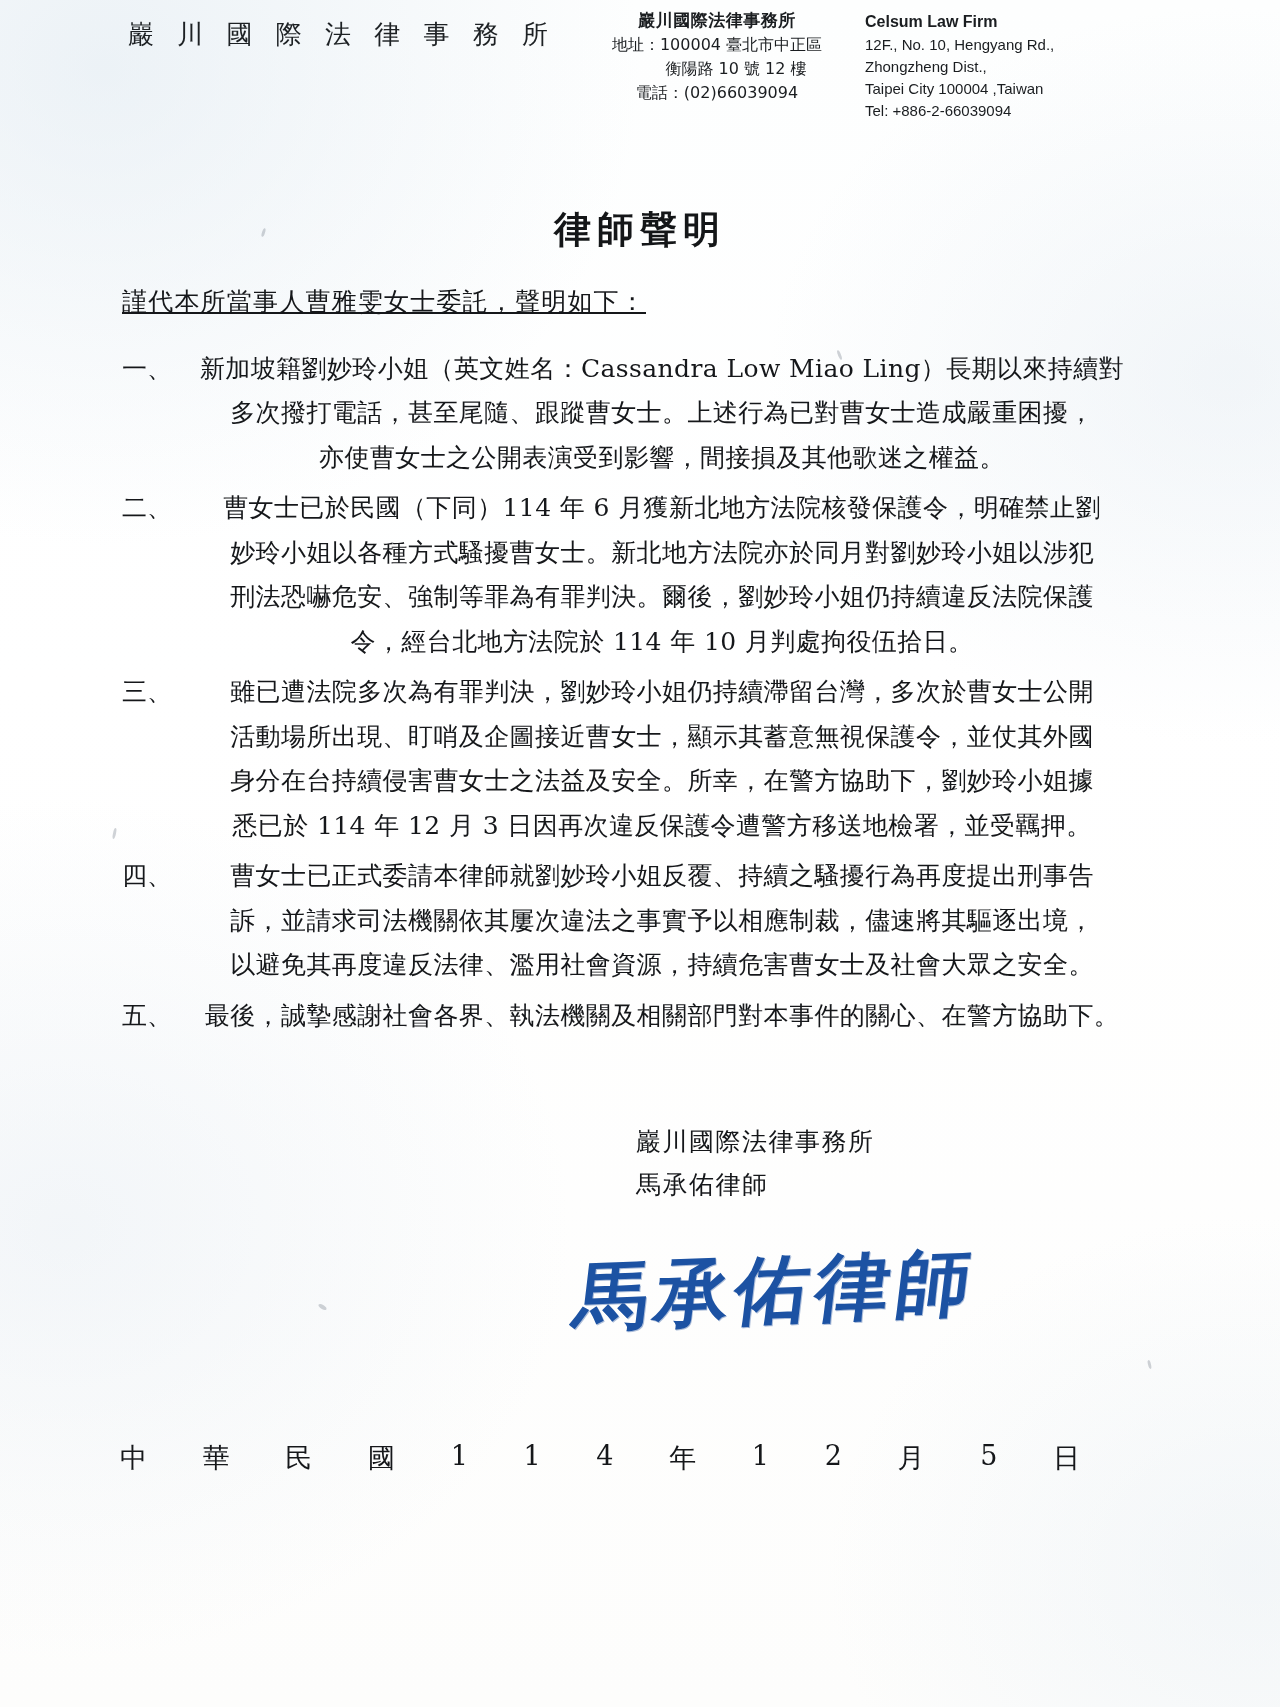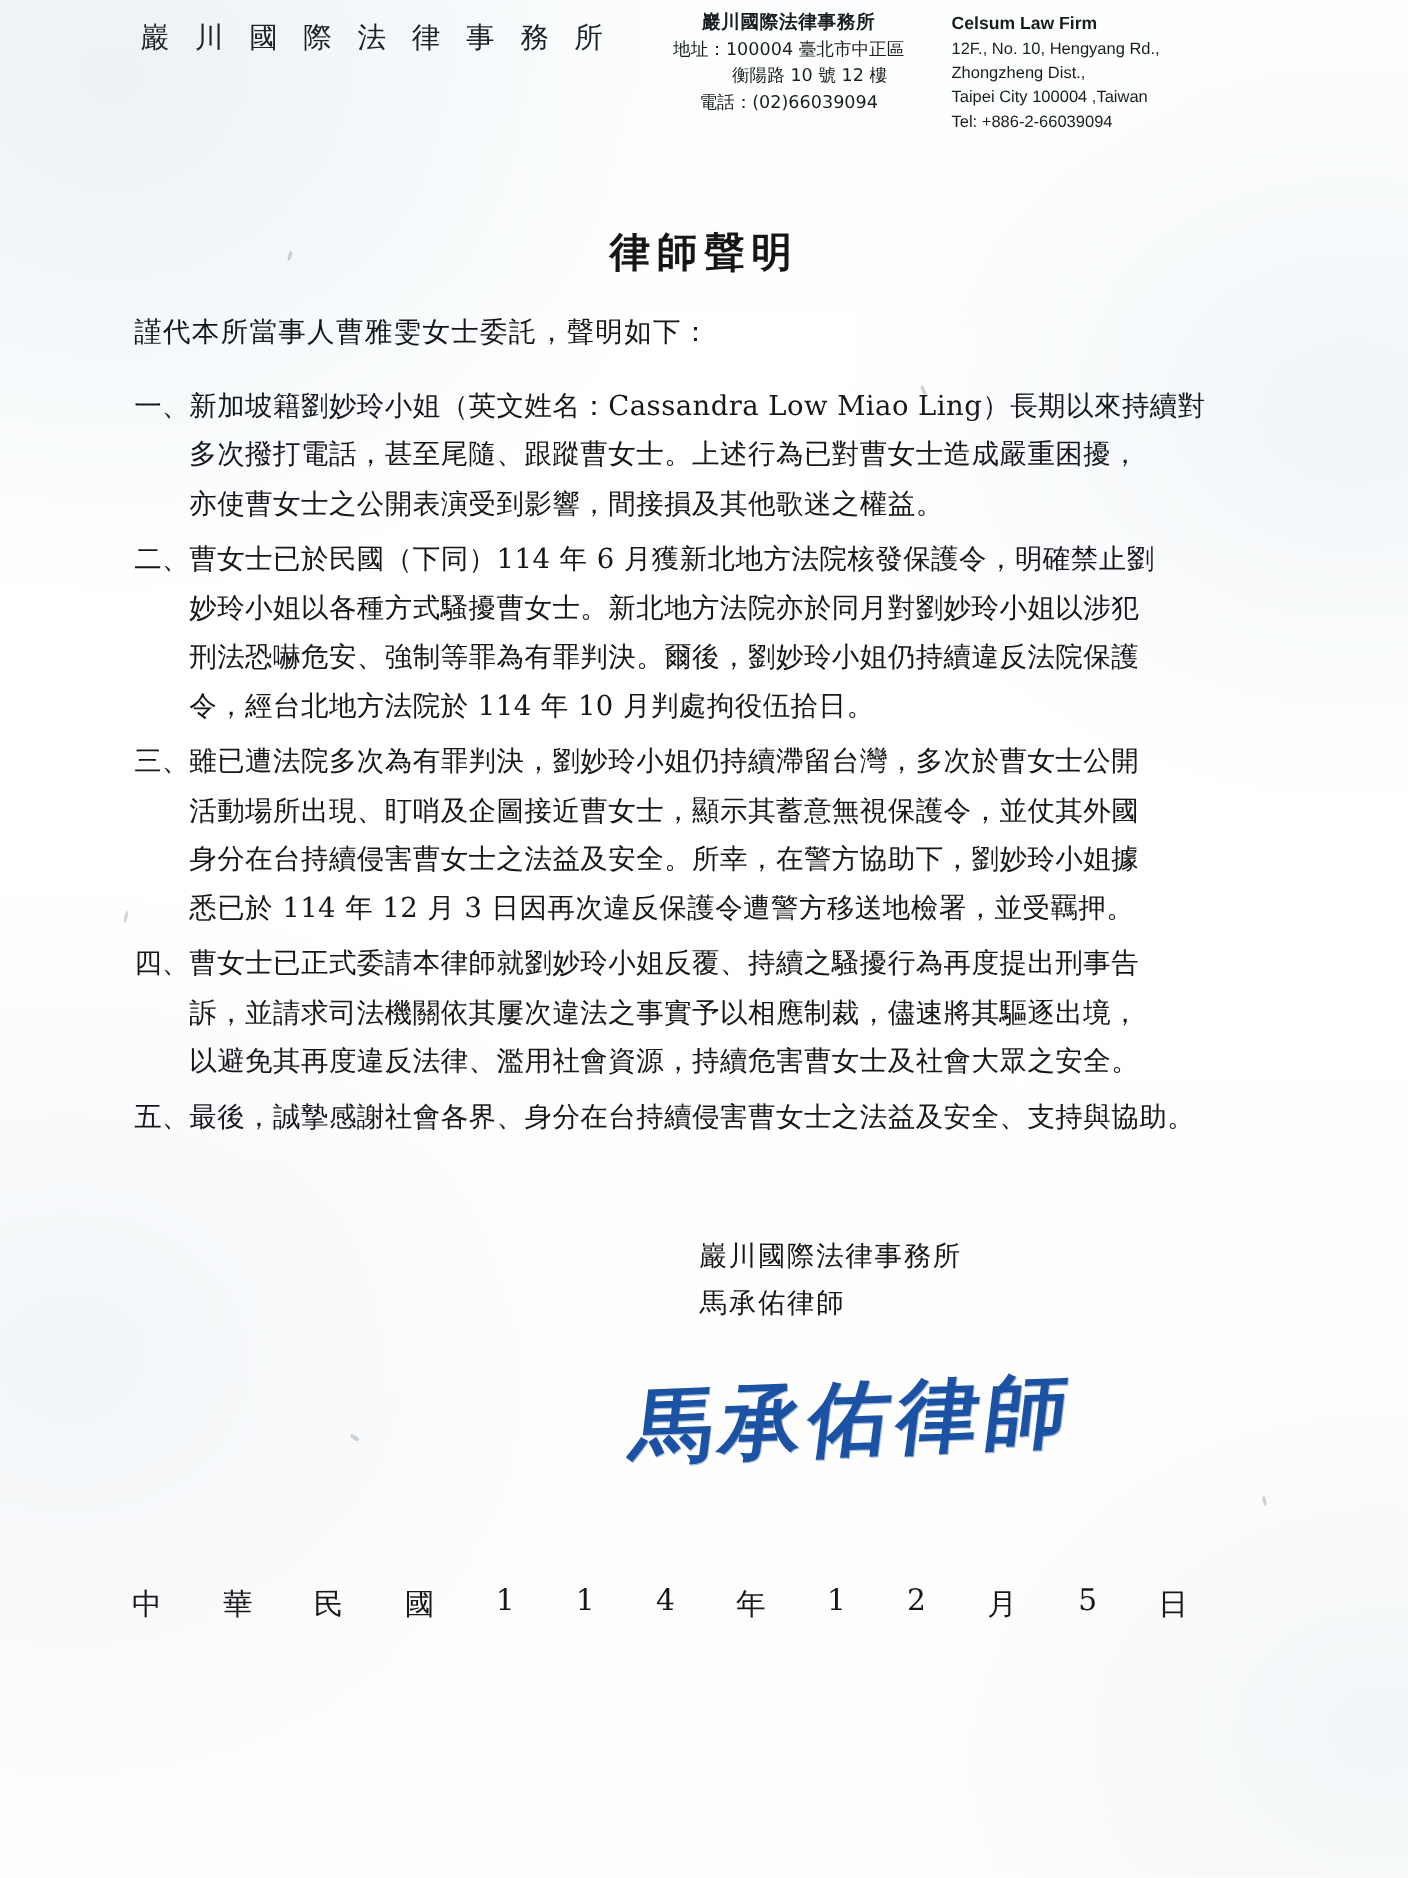--- a/index.html
+++ b/index.html
@@ -76,38 +76,38 @@
     color:#141618;
   }
 
   
   .body-wrap{
     position:absolute;left:122px;top:283px;width:1030px;
   }
   .intro{
     font-family:"DejaVu Serif","Liberation Serif",serif;
     font-size:25px;letter-spacing:1.2px;color:#15171a;
-    margin-bottom:26px;line-height:1.5;
+    margin-bottom:26px;line-height:1.5;text-decoration:underline;
   }
   .item{
     display:flex;align-items:flex-start;
     margin-bottom:6px;
   }
   .item-num{
     flex:0 0 auto;
     font-family:"DejaVu Serif","Liberation Serif",serif;
     font-size:25px;color:#15171a;
     letter-spacing:0px;white-space:nowrap;
     line-height:1.78;
   }
   .item-body{flex:1 1 auto;min-width:0;}
   .line{
     font-family:"DejaVu Serif","Liberation Serif",serif;
     font-size:25px;color:#15171a;
-    line-height:1.78;letter-spacing:.4px;white-space:nowrap;
+    line-height:1.78;letter-spacing:.4px;white-space:nowrap;text-align:center;
   }
 
   
   .sign-block{
     position:absolute;left:636px;top:1120px;
     font-family:"DejaVu Serif","Liberation Serif",serif;
     font-size:25px;color:#15171a;line-height:1.72;letter-spacing:1.5px;
   }
   .signature{
     position:absolute;left:575px;top:1240px;width:460px;height:110px;
@@ -196,21 +196,21 @@
           <div class="item-num">四、</div>
           <div class="item-body">
             <div class="line">曹女士已正式委請本律師就劉妙玲小姐反覆、持續之騷擾行為再度提出刑事告</div>
             <div class="line">訴，並請求司法機關依其屢次違法之事實予以相應制裁，儘速將其驅逐出境，</div>
             <div class="line">以避免其再度違反法律、濫用社會資源，持續危害曹女士及社會大眾之安全。</div>
           </div>
         </div>
         <div class="item">
           <div class="item-num">五、</div>
           <div class="item-body">
-            <div class="line">最後，誠摯感謝社會各界、身分在台持續侵害曹女士之法益及安全、支持與協助。</div>
+            <div class="line">最後，誠摯感謝社會各界、執法機關及相關部門對本事件的關心、在警方協助下。</div>
           </div>
         </div>
       </div>
   </div>
 
   <div class="sign-block">
     <div>巖川國際法律事務所</div>
     <div>馬承佑律師</div>
   </div>
 

